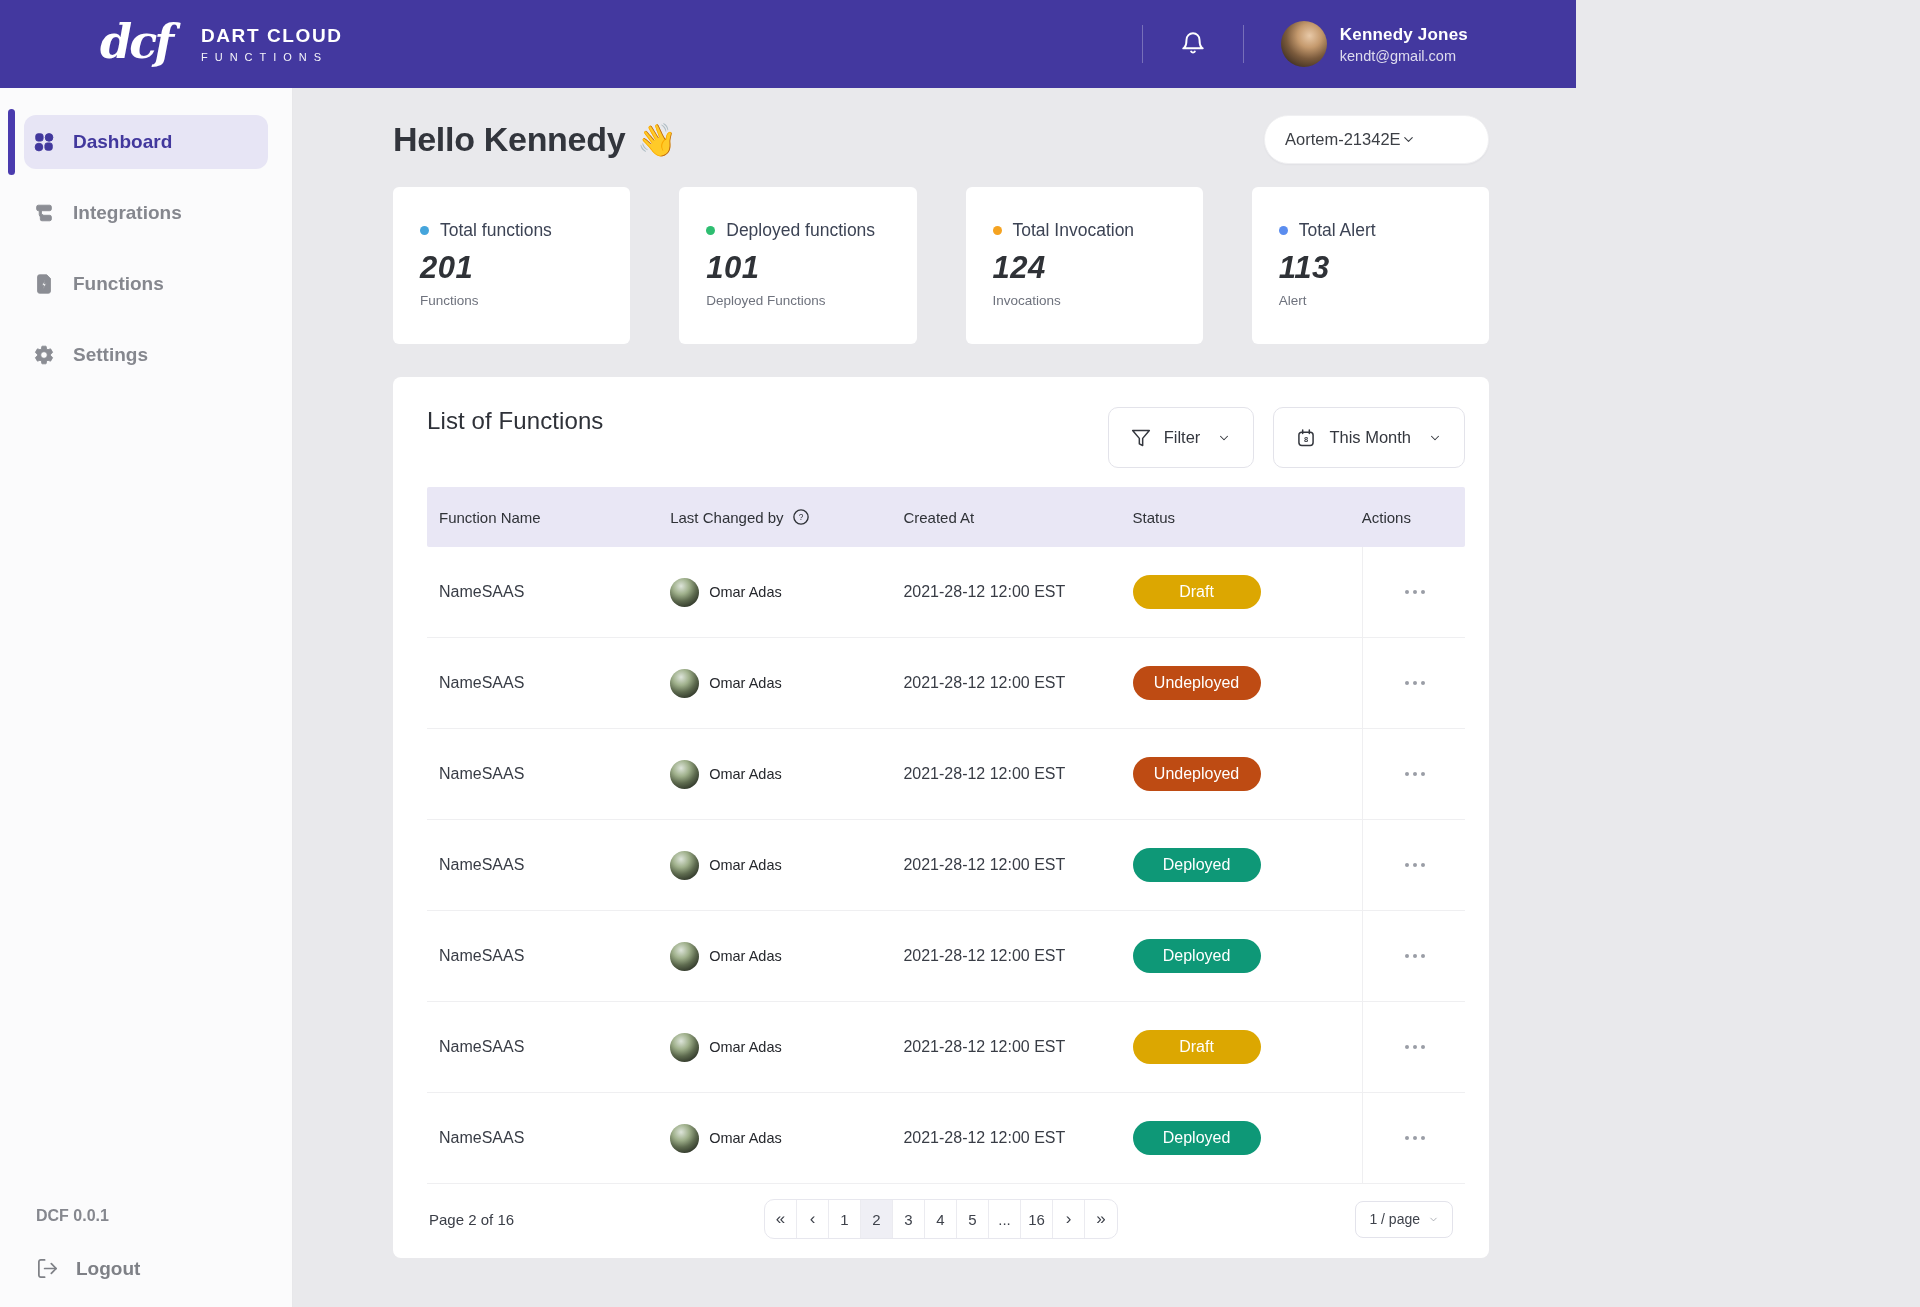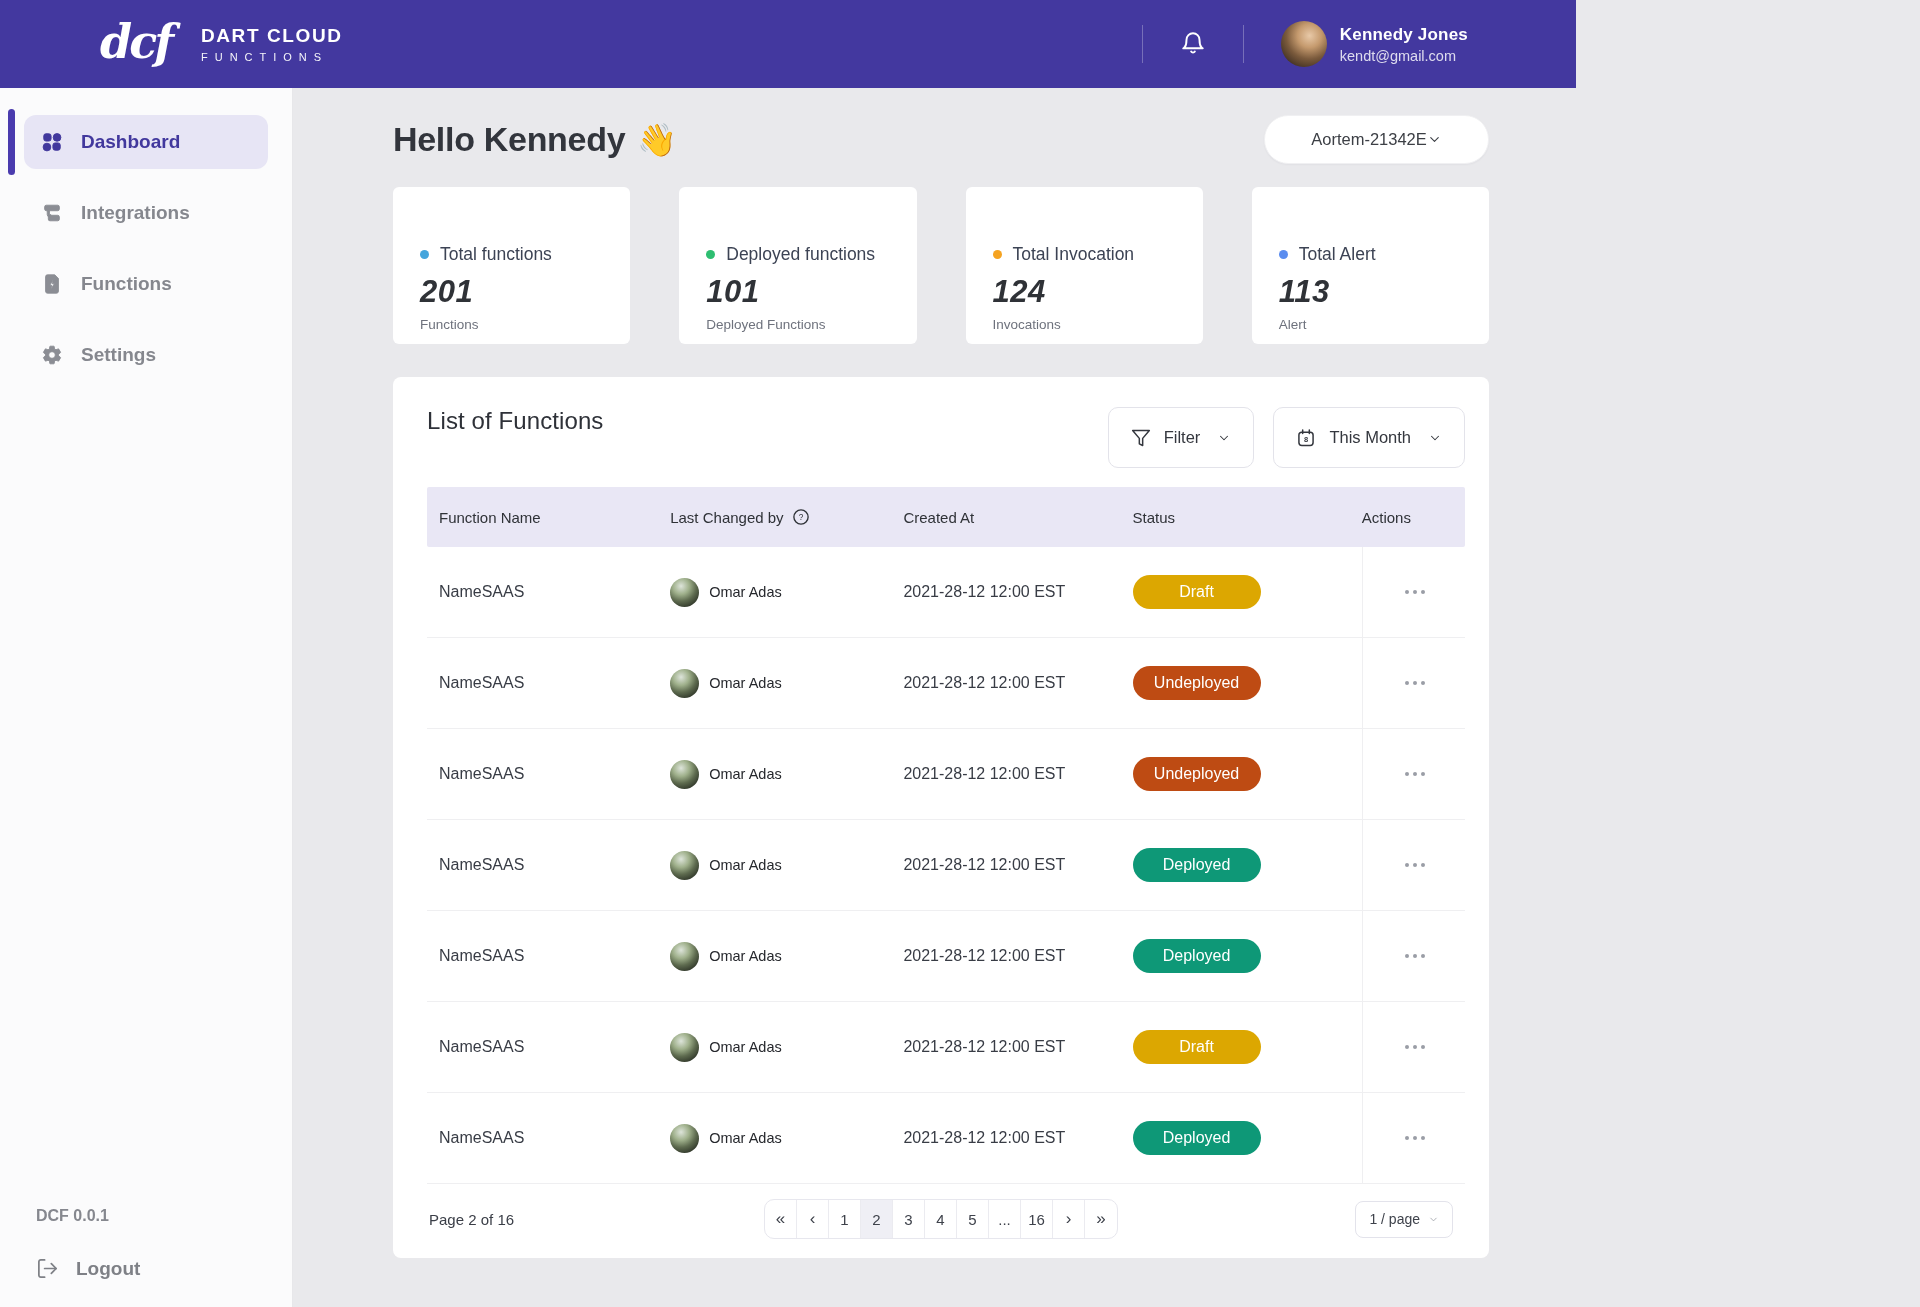--- a/index.html
+++ b/index.html
@@ -20,43 +20,43 @@
   .avatar { width:46px; height:46px; border-radius:50%; background:radial-gradient(circle at 62% 32%, #E8C9A8 0%, #C59A6E 28%, #7A5A3C 55%, #3A2B20 85%); flex:0 0 auto; }
   .user-meta { margin-left:13px; color:#fff; }
   .user-name { font-size:17px; font-weight:700; letter-spacing:0.2px; }
   .user-email { font-size:14.5px; color:rgba(255,255,255,0.82); margin-top:3px; }
 
   
   .body { flex:1; display:flex; min-height:0; }
 
   
   .sidebar { width:293px; background:#FBFBFC; border-right:1px solid #E7E7EA; display:flex; flex-direction:column; padding-top:27px; flex:0 0 auto; }
-  .side-item { position:relative; height:54px; margin:0 24px 17px 24px; border-radius:12px; display:flex; align-items:center; gap:17px; padding-left:16px; font-size:19px; font-weight:600; color:#85878E; cursor:pointer; }
+  .side-item { position:relative; height:54px; margin:0 24px 17px 24px; border-radius:12px; display:flex; align-items:center; gap:17px; padding-left:8px; font-size:19px; font-weight:600; color:#85878E; cursor:pointer; }
   .side-item .side-icon { width:24px; height:24px; display:flex; align-items:center; justify-content:center; }
   .side-item svg { width:22px; height:22px; fill:#8B8D94; stroke:#8B8D94; }
   .side-item.active { background:#E7E5F5; color:#42389D; }
   .side-item.active svg { fill:#42389D; stroke:#42389D; }
   .side-item.active::before { content:""; position:absolute; left:-16px; top:-6px; width:7px; height:66px; background:#4A3BAE; border-radius:6px; }
   .side-bottom { margin-top:auto; padding:0 0 27px 36px; }
   .version { font-size:16px; color:#85878E; font-weight:600; }
   .logout-row { display:flex; align-items:center; gap:17px; margin-top:32px; cursor:pointer; color:#7E8086; font-size:19px; font-weight:600; }
   .logout-row svg { width:23px; height:23px; }
 
   
   .content { flex:1; padding:27px 87px 0 100px; min-width:0; }
   .content-header { display:flex; align-items:center; justify-content:space-between; }
   .greeting { font-size:34px; font-weight:700; color:#32353C; letter-spacing:-0.3px; display:flex; align-items:center; gap:12px; }
   .wave { font-size:32px; }
-  .project-select { background:#fff; border:1px solid #F0F0F2; border-radius:24px; height:49px; min-width:225px; display:flex; align-items:center; justify-content:center; padding:0 20px; font-size:16.5px; color:#3C3F45; cursor:pointer; box-shadow:0 1px 2px rgba(30,30,60,0.04); }
+  .project-select { background:#fff; border:1px solid #F0F0F2; border-radius:24px; height:49px; min-width:225px; display:flex; align-items:center; justify-content:flex-start; padding:0 20px; font-size:16.5px; color:#3C3F45; cursor:pointer; box-shadow:0 1px 2px rgba(30,30,60,0.04); }
   .project-select svg { width:15px; height:15px; stroke:#3C3F45; }
 
   
   .stats-row { display:grid; grid-template-columns:repeat(4,1fr); gap:49px; margin-top:23px; }
   .stat-card { background:#fff; border-radius:6px; height:157px; padding:33px 27px; }
-  .stat-top { display:flex; align-items:center; gap:11px;margin-top:24px; }
+  .stat-top { display:flex; align-items:center; gap:11px; }
   .stat-dot { width:9px; height:9px; border-radius:50%; flex:0 0 auto; }
   .stat-label { font-size:17.5px; color:#3C4354; font-weight:500; }
   .stat-value { font-size:31px; font-weight:700; color:#2F3237; margin-top:9px; letter-spacing:0.5px;font-style:italic; }
   .stat-sub { font-size:13.5px; color:#6E727D; margin-top:7px; }
 
   
   .functions-card { margin-top:33px; background:#fff; border-radius:8px; padding:30px 24px 8px; }
   .card-head { display:flex; align-items:flex-start; justify-content:space-between; height:62px; margin-bottom:18px; }
   .card-title { font-size:24px; font-weight:500; color:#2E3138; letter-spacing:0.1px; padding-left:10px; }
   .head-actions { display:flex; gap:19px; }

